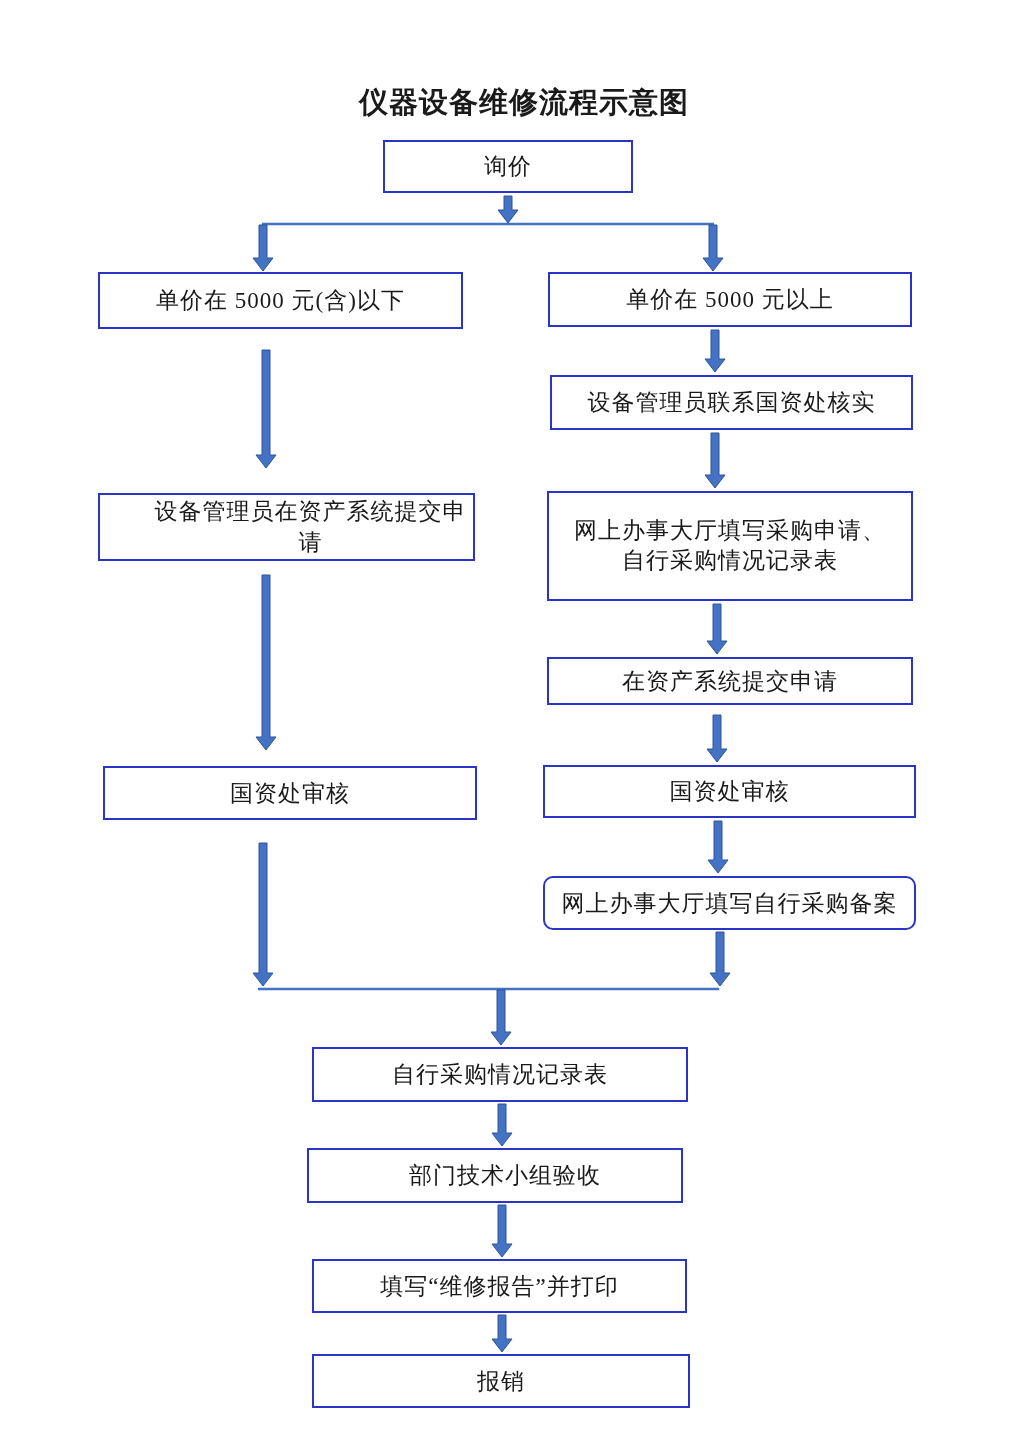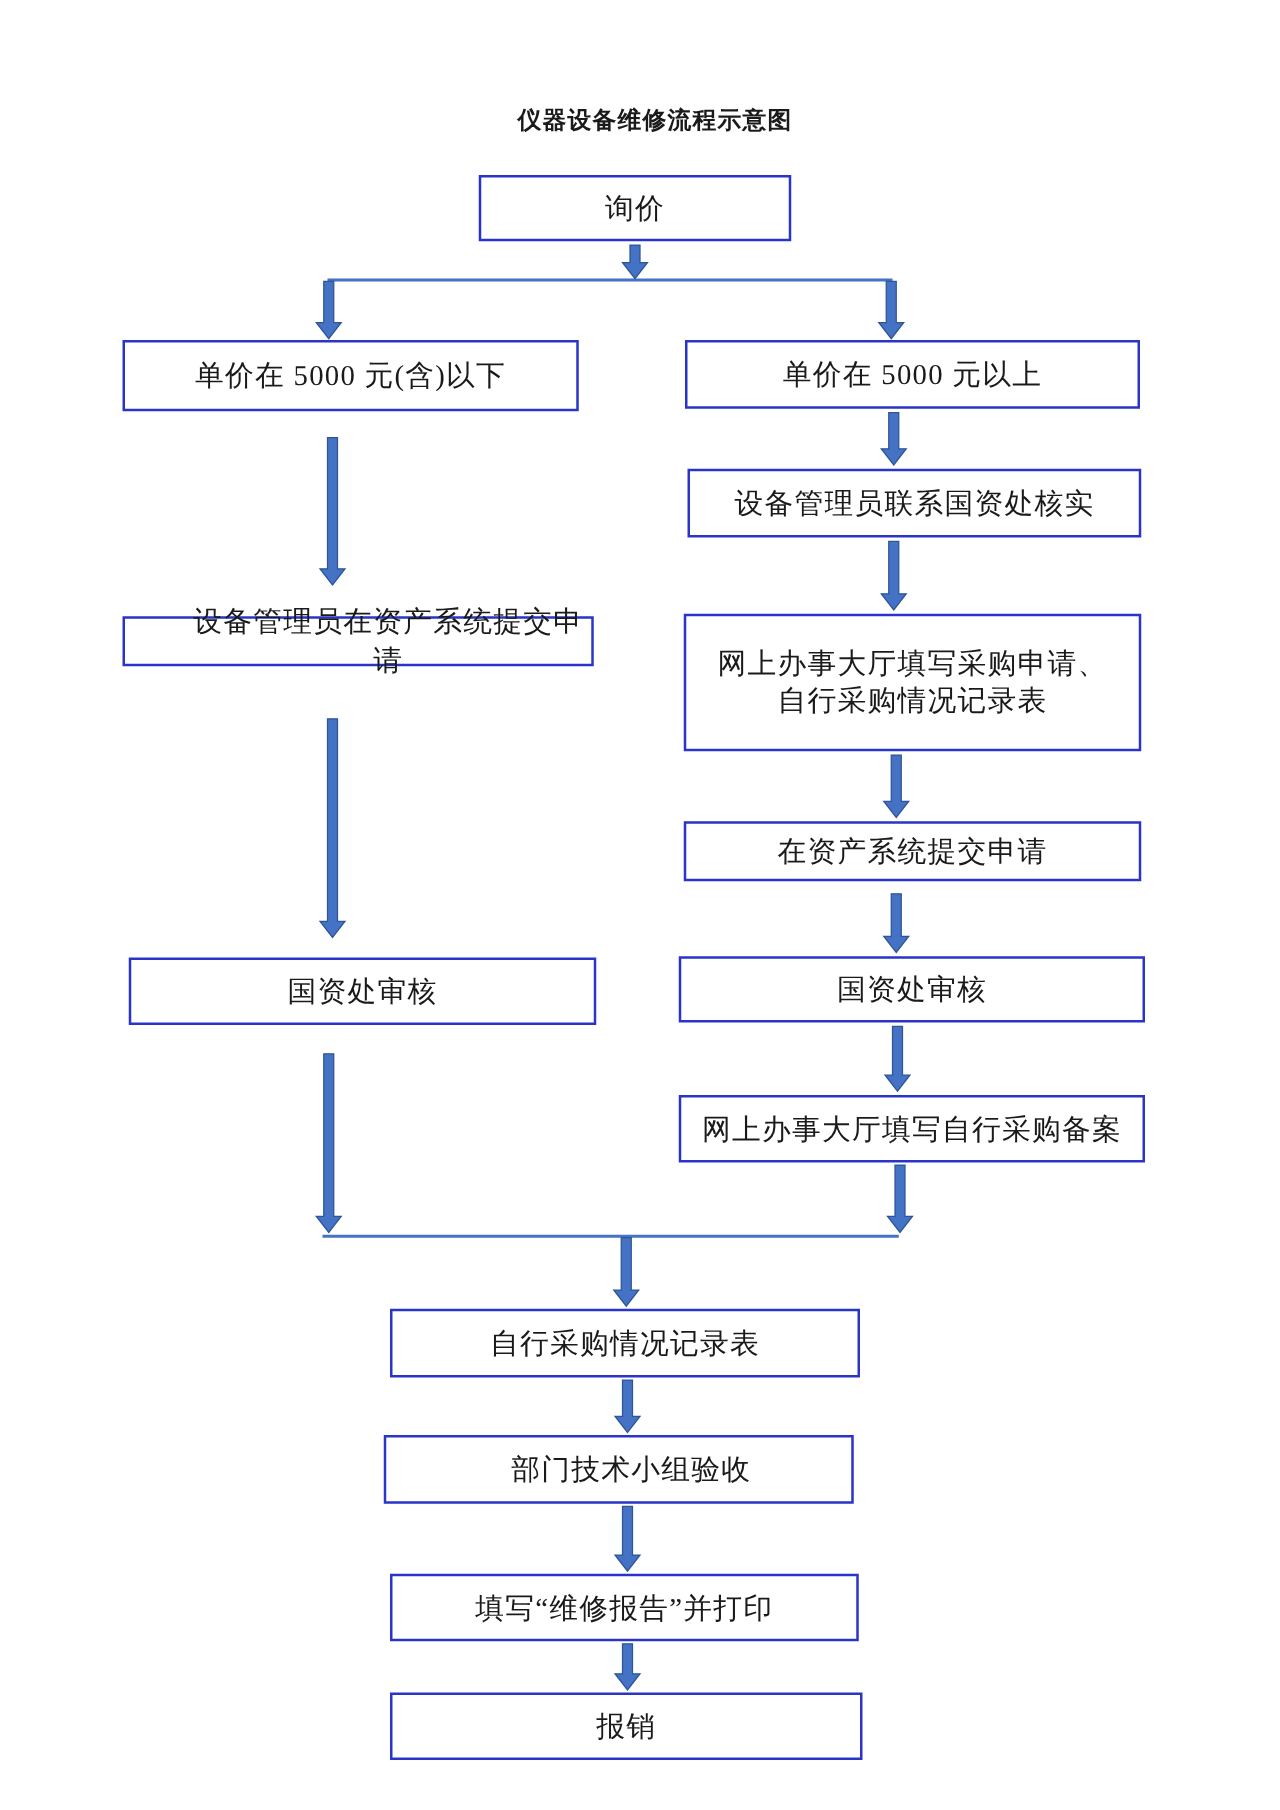--- a/index.html
+++ b/index.html
@@ -22,21 +22,21 @@
     margin:0 auto;
     background:var(--background,#fff);
     overflow:hidden;
   }
   .page-title{
     position:absolute;
     left:262px;
     top:83px;
     width:524px;
     text-align:center;
-    font-size:19px;
+    font-size:29px;
     font-weight:bold;
     letter-spacing:1px;
     color:var(--text,#1a1a1a);
   }
   .connector-layer{
     position:absolute;
     left:0;top:0;
     width:1024px;height:1448px;
   }
   .connector-layer polygon{
@@ -98,34 +98,34 @@
   </svg>
 
   <div class="node" style="left:383px;top:140px;width:250px;height:53px;font-family:Liberation Serif, serif;">询价</div>
 
   <div class="node" style="left:98px;top:272px;width:365px;height:57px;">单价在 5000 元(含)以下</div>
 
   <div class="node" style="left:548px;top:272px;width:364px;height:55px;">单价在 5000 元以上</div>
 
   <div class="node" style="left:550px;top:375px;width:363px;height:55px;">设备管理员联系国资处核实</div>
 
-  <div class="node" style="left:98px;top:493px;width:377px;height:40px;padding-left:48px;">设备管理员在资产系统提交申请</div>
+  <div class="node" style="left:98px;top:493px;width:377px;height:68px;padding-left:48px;">设备管理员在资产系统提交申请</div>
 
   <div class="node two-line" style="left:547px;top:491px;width:366px;height:110px;">
     <span>网上办事大厅填写采购申请、</span>
     <span>自行采购情况记录表</span>
   </div>
 
   <div class="node" style="left:547px;top:657px;width:366px;height:48px;">在资产系统提交申请</div>
 
   <div class="node" style="left:103px;top:766px;width:374px;height:54px;">国资处审核</div>
 
   <div class="node" style="left:543px;top:765px;width:373px;height:53px;">国资处审核</div>
 
-  <div class="node" style="left:543px;top:876px;width:373px;height:54px;">网上办事大厅填写自行采购备案</div>
+  <div class="node" style="left:543px;top:876px;width:373px;height:54px;border-radius:10px;">网上办事大厅填写自行采购备案</div>
 
   <div class="node" style="left:312px;top:1047px;width:376px;height:55px;">自行采购情况记录表</div>
 
   <div class="node" style="left:307px;top:1148px;width:376px;height:55px;padding-left:20px;">部门技术小组验收</div>
 
   <div class="node" style="left:312px;top:1259px;width:375px;height:54px;font-family:Liberation Serif, serif;">填写“维修报告”并打印</div>
 
   <div class="node" style="left:312px;top:1354px;width:378px;height:54px;">报销</div>
 
 </div>

